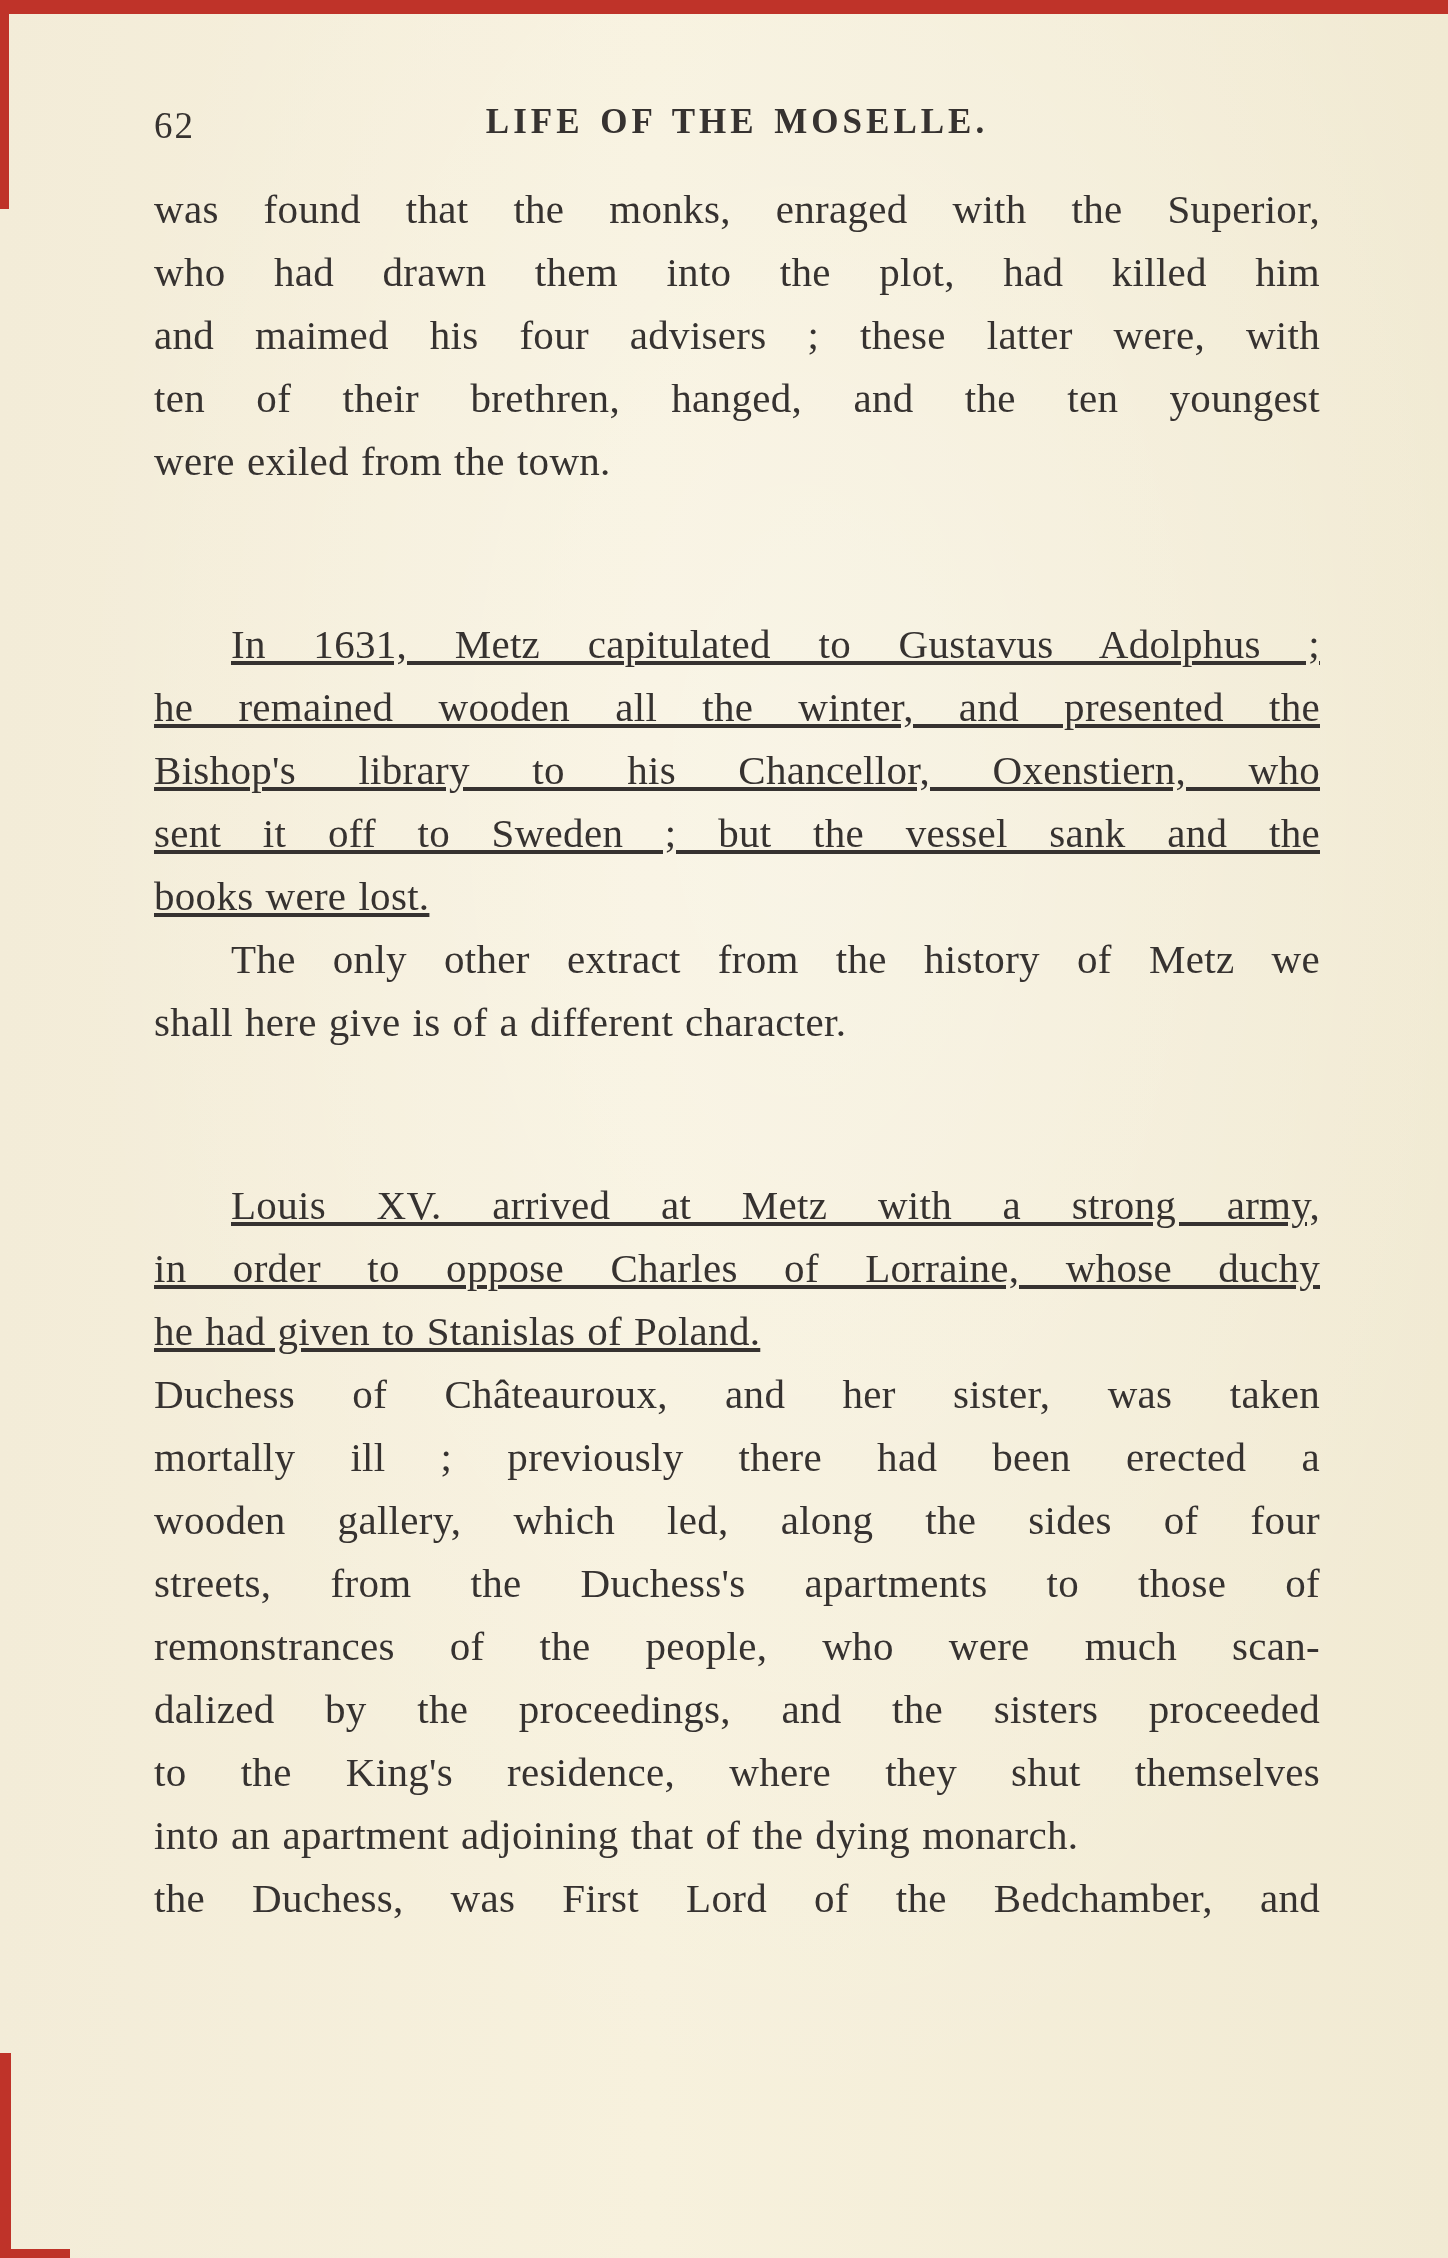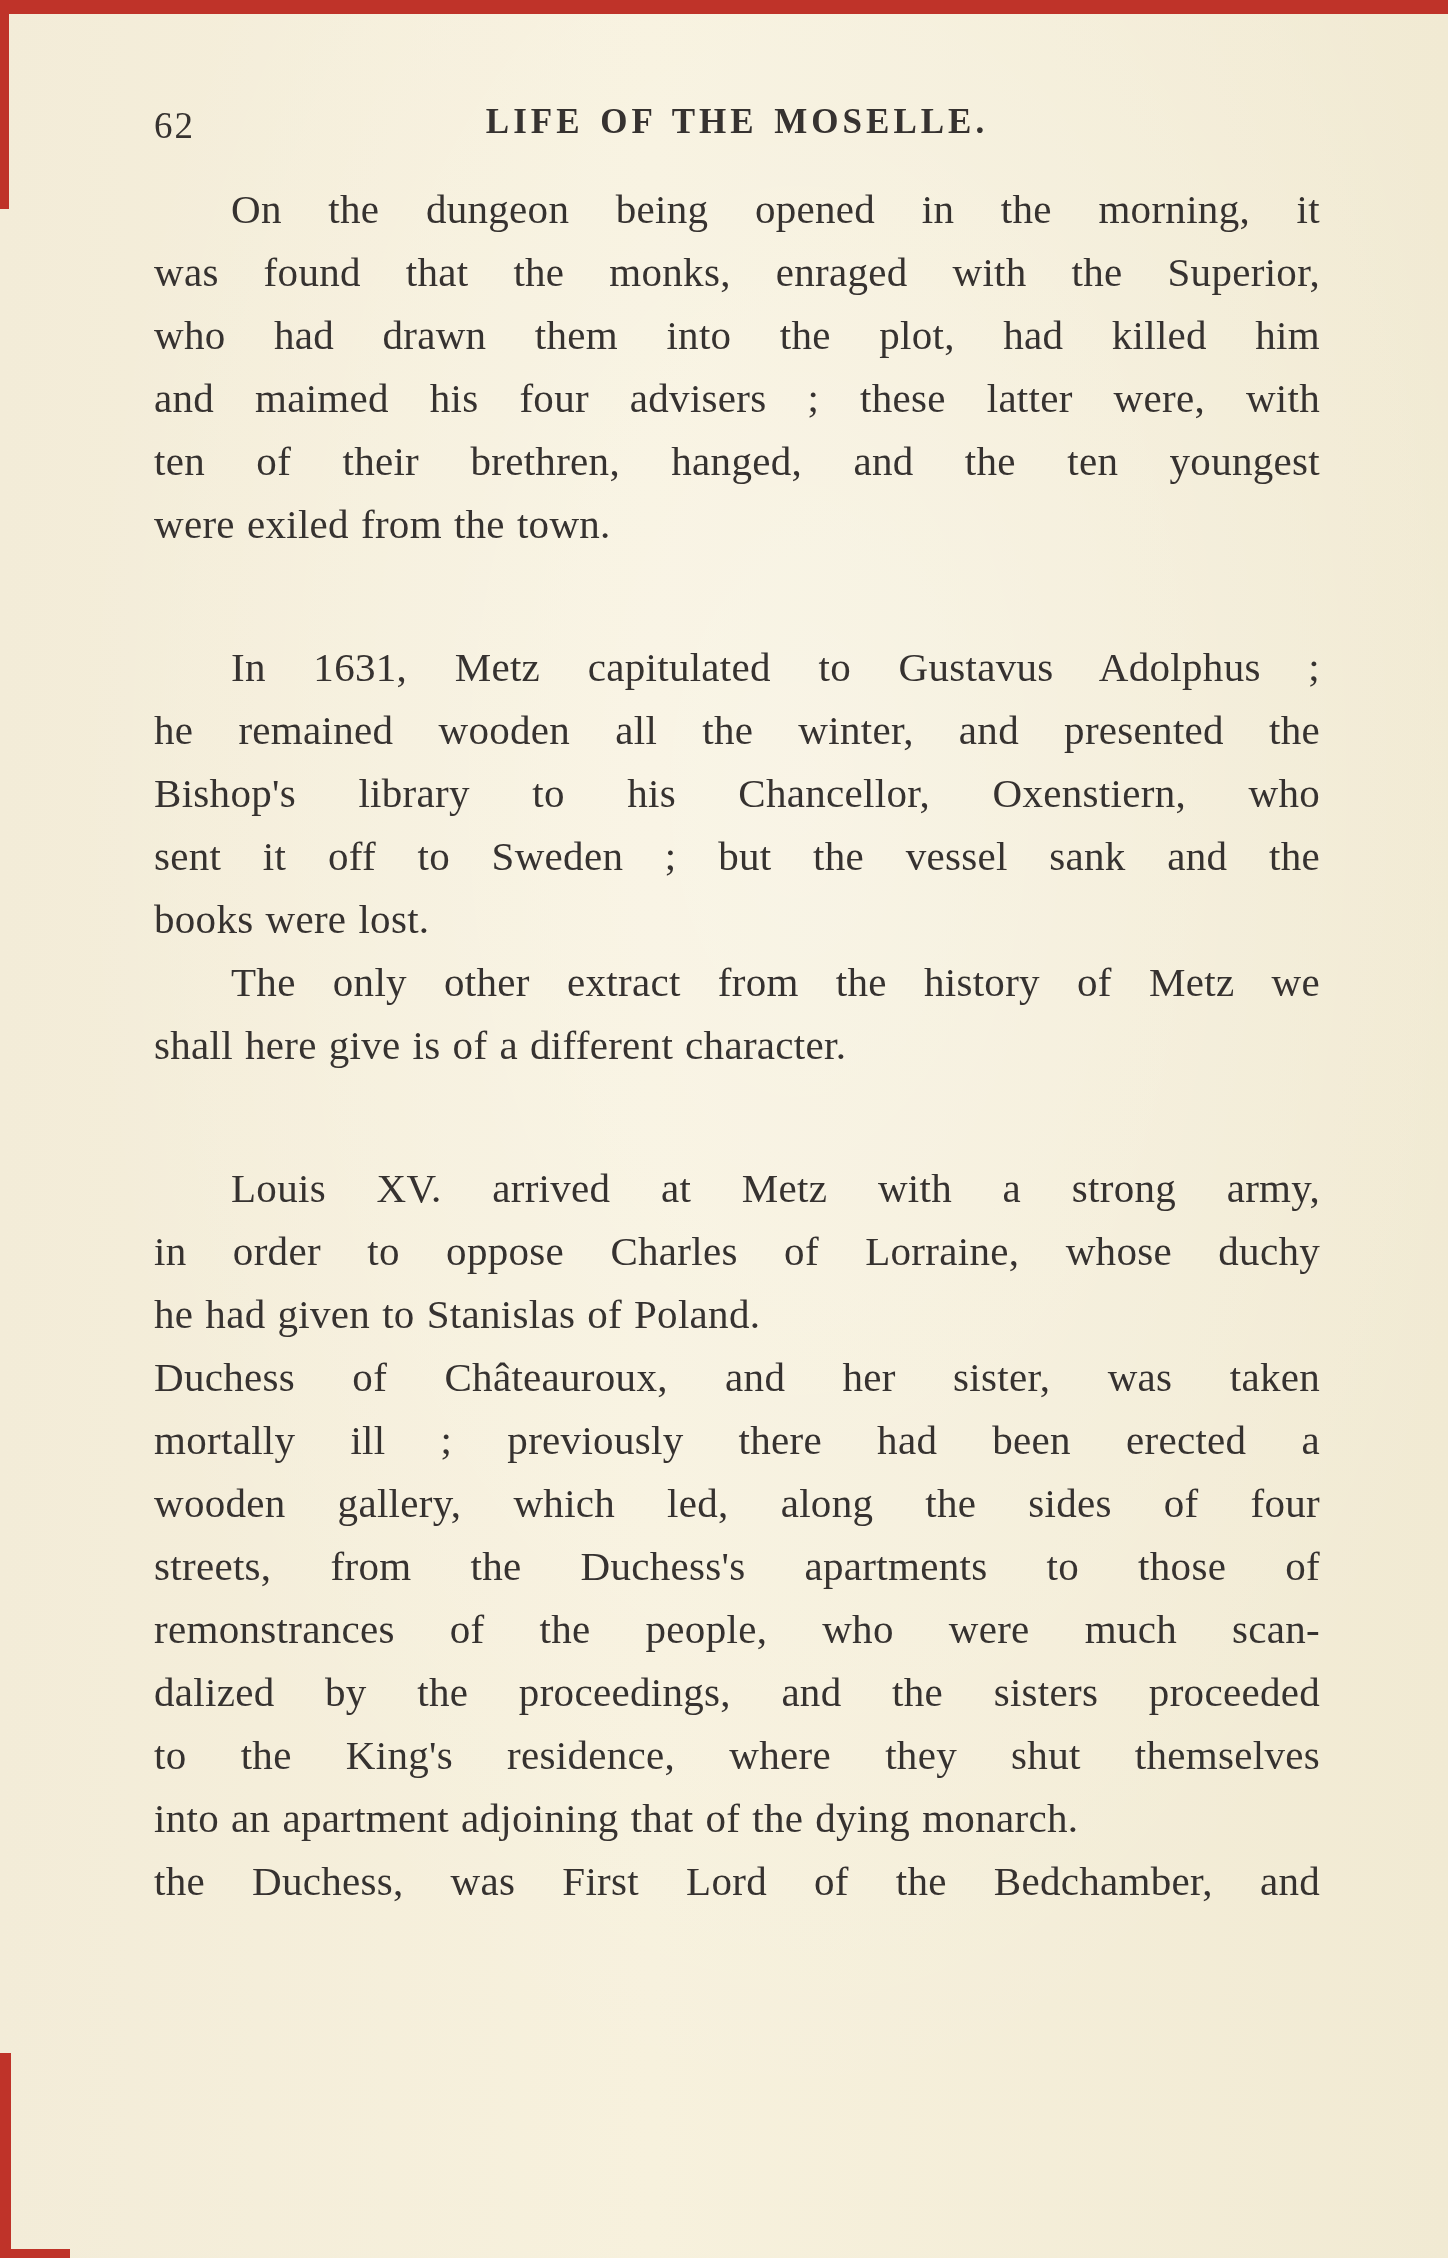--- a/index.html
+++ b/index.html
@@ -62,21 +62,21 @@
   .body-text {
     position: absolute;
     top: 178px;
     left: 154px;
     width: 1166px;
     font-size: 41px;
     line-height: 63px;
     letter-spacing: 0.3px;
   }
 
-  .paragraph.section-break { margin-top: 80px; }
+  .paragraph.section-break { margin-top: 120px; text-decoration: underline; }
 
   .line {
     text-align: justify;
     text-align-last: justify;
     word-spacing: 1.5px;
   }
 
   .line.first { text-indent: 77px; }
   .line.last  { text-align-last: left; }
 </style>
@@ -90,21 +90,20 @@
   <div class="edge edge-left-bottom"></div>
   <div class="edge edge-bottom-left"></div>
 
   <div class="header-row">
     <div class="page-number">62</div>
     <div class="running-head">LIFE OF THE MOSELLE.</div>
   </div>
 
   <div class="body-text">
       <div class="paragraph">
-        <div class="line first">On the dungeon being opened in the morning, it</div>
         <div class="line">was found that the monks, enraged with the Superior,</div>
         <div class="line">who had drawn them into the plot, had killed him</div>
         <div class="line">and maimed his four advisers ; these latter were, with</div>
         <div class="line">ten of their brethren, hanged, and the ten youngest</div>
         <div class="line last">were exiled from the town.</div>
       </div>
       <div class="paragraph section-break">
         <div class="line first">In 1631, Metz capitulated to Gustavus Adolphus ;</div>
         <div class="line">he remained wooden all the winter, and presented the</div>
         <div class="line">Bishop's library to his Chancellor, Oxenstiern, who</div>

